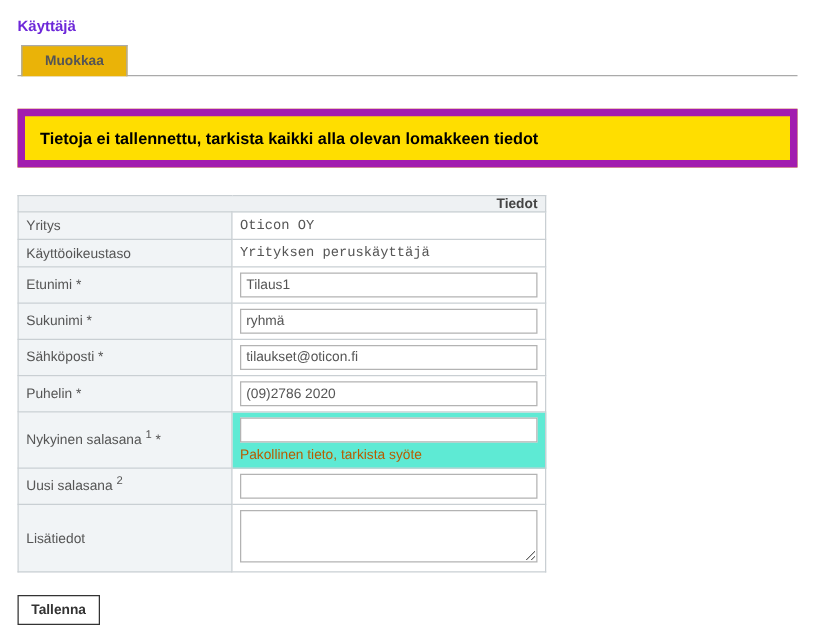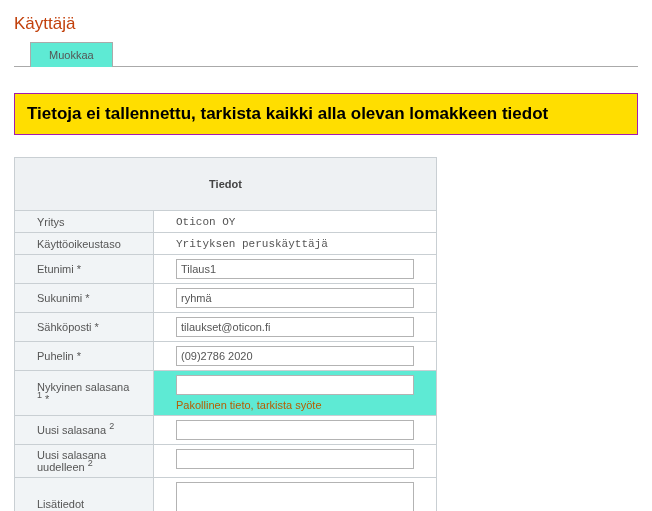--- a/index.html
+++ b/index.html
@@ -6,66 +6,66 @@
   body {
     margin: 0;
     padding: 14px;
     font-family: Verdana, Arial, sans-serif;
     font-size: 11px;
     color: #555;
     background: #fff;
     width: 652px;
   }
   h1 {
-    font-size: 17px;
-    font-weight: normal;
-    color: #c2410c;
+    font-size: 12px;
+    font-weight: bold;
+    color: #6d28d9;
     margin: 0 0 8px 0;
   }
   .tabs {
     border-bottom: 1px solid #aaa;
     display: flex;
     margin-bottom: 26px;
   }
   .tab {
     border: 1px solid #aaa;
     border-bottom: none;
-    background: #5eead4;
+    background: #eab308;
     padding: 6px 18px;
     font-size: 11px;
-    font-weight: normal;
+    font-weight: bold;
     color: #555;
-    margin-left: 16px;
+    margin-left: 3px;
     margin-bottom: -1px;
     cursor: pointer;
   }
   .alert {
     background: #ffde00;
-    border: 1px solid #a21caf;
+    border: 6px solid #a21caf;
     padding: 10px 12px;
     font-weight: bold;
     color: #000;
-    font-size: 17px;
+    font-size: 13px;
     margin-bottom: 22px;
   }
   table.form {
     border-collapse: collapse;
     width: 423px;
   }
   table.form th.section {
-    text-align: center;
+    text-align: right;
     background: #eef1f3;
     border: 1px solid #c9cfd3;
-    padding: 20px 6px;
+    padding: 0 6px;
     font-weight: bold;
     color: #444;
   }
   table.form td {
     border: 1px solid #c9cfd3;
-    padding: 4px 22px;
+    padding: 4px 6px;
     vertical-align: top;
   }
   table.form td.label {
     background: #f1f4f6;
     width: 180px;
     color: #555;
     vertical-align: middle;
   }
   input[type=text], input[type=password], textarea {
     font-family: Verdana, Arial, sans-serif;
@@ -155,24 +155,20 @@
     <td class="err-cell">
       <input type="password" value="" style="">
       <span class="err-msg">Pakollinen tieto, tarkista syöte</span>
     </td>
   </tr>
   <tr>
     <td class="label"><span>Uusi salasana </span><sup>2</sup></td>
     <td><input type="password" value="" style=""></td>
   </tr>
   <tr>
-    <td class="label"><span>Uusi salasana uudelleen </span><sup>2</sup></td>
-    <td><input type="password" value="" style=""></td>
-  </tr>
-  <tr>
     <td class="label">Lisätiedot</td>
     <td><textarea style=""></textarea></td>
   </tr>
 </tbody>
   </table>
 
 <button class="save-btn">Tallenna</button>
 
 
 

